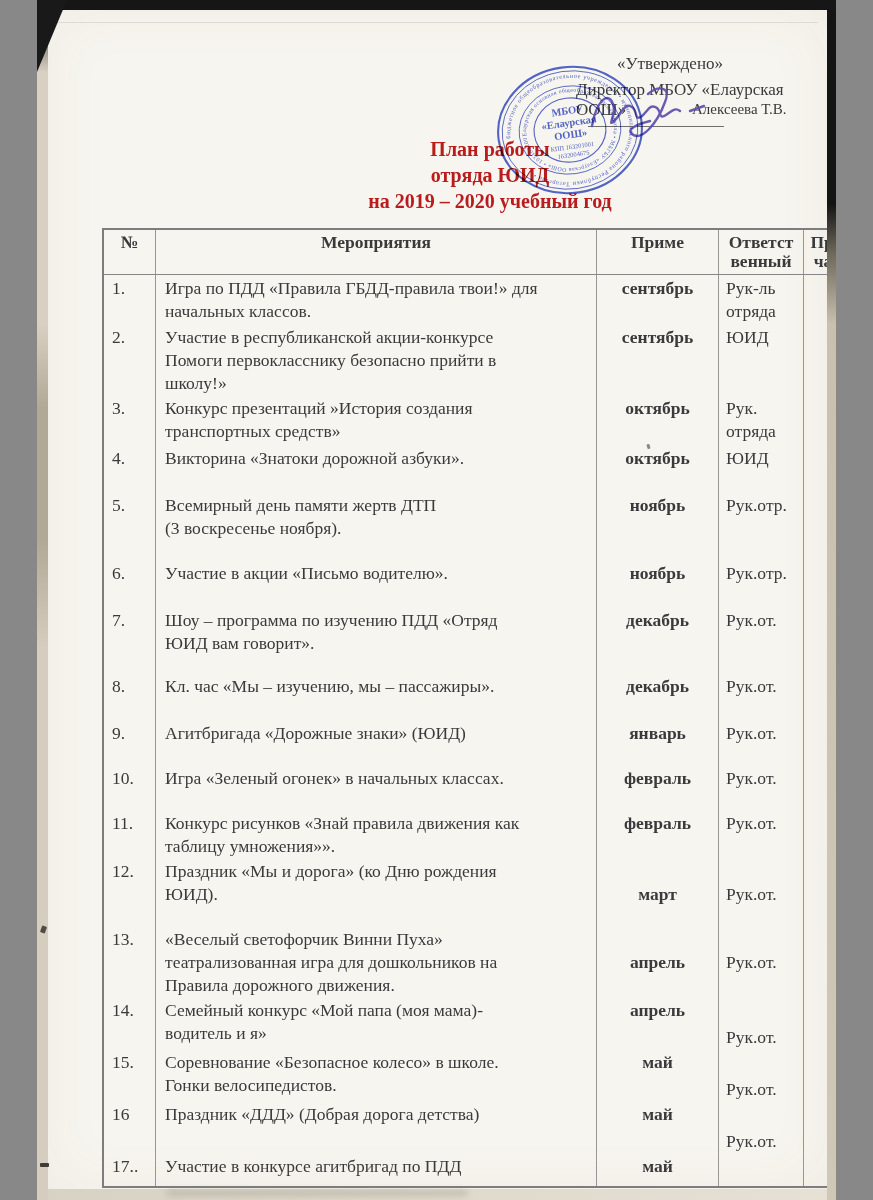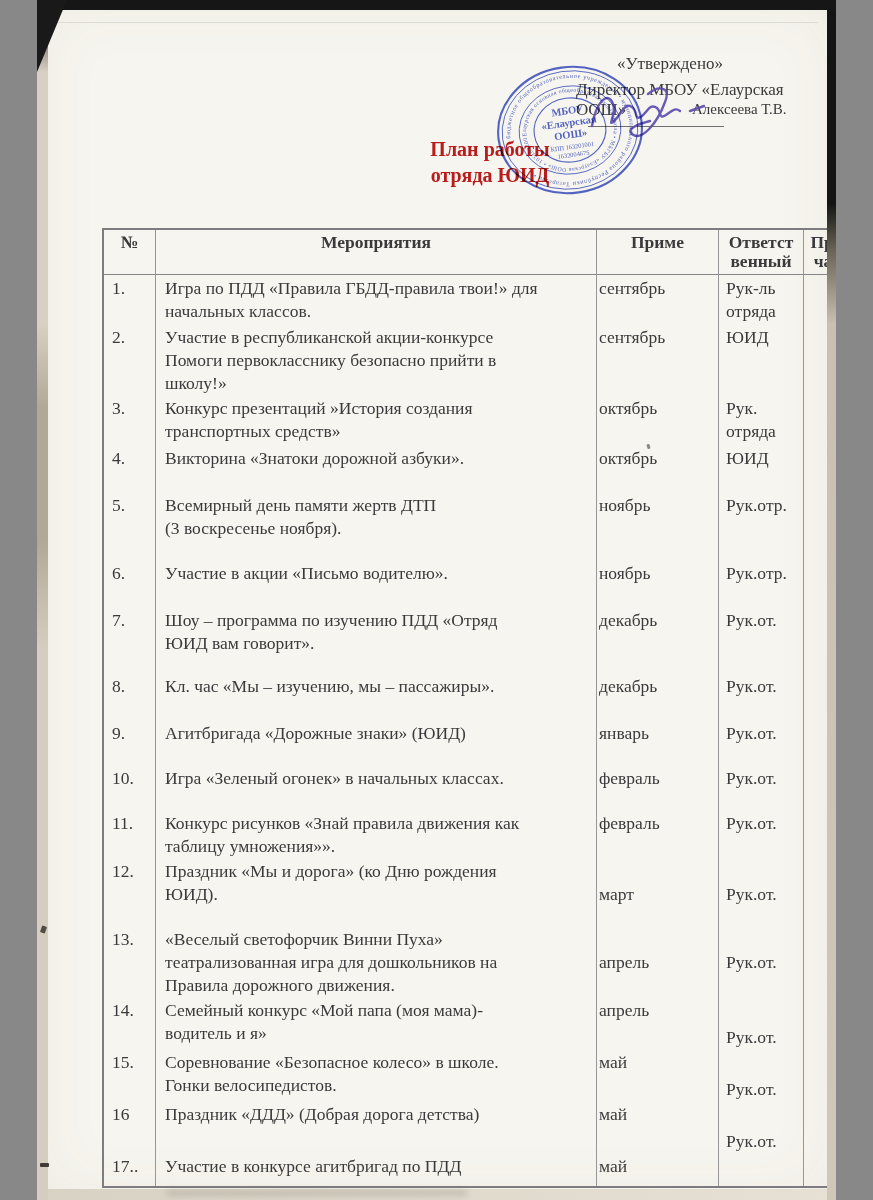--- a/index.html
+++ b/index.html
@@ -51,21 +51,21 @@
     position:absolute; left:65px; top:228px; width:772px; z-index:2;
     display:grid;
     grid-template-columns:52px 441px 122px 85px 66px;
     border:2px solid #7d7d80;
     font-size:17.5px; line-height:23px;
   }
   .trow, .thead { display:contents; }
   .cell { border-right:1.3px solid #97979a; padding:2px 4px 0 8px; }
   .c5   { border-right:none; }
   .c2   { white-space:pre-line; padding-left:9px; }
-  .c3   { text-align:left; padding-left:2px; padding-right:2px; }
+  .c3   { text-align:center; padding-left:2px; padding-right:2px;font-weight:bold; }
   .c4   { padding-left:7px; padding-right:2px; }
   .thead .cell { border-bottom:1.7px solid #85858a; font-weight:bold; text-align:center;
                  line-height:19px; padding:3px 2px 3px; white-space:normal; min-height:39px; }
   .off1 { padding-top:25px; }  
   .off2 { padding-top:29px; }
   .r1  .c1{min-height:49px} .r2  .c1{min-height:68px} .r3  .c1{min-height:50px}
   .r4  .c1{min-height:47px} .r5  .c1{min-height:68px} .r6  .c1{min-height:47px}
   .r7  .c1{min-height:66px} .r8  .c1{min-height:47px} .r9  .c1{min-height:45px}
   .r10 .c1{min-height:45px} .r11 .c1{min-height:47px} .r12 .c1{min-height:68px}
   .r13 .c1{min-height:68px} .r14 .c1{min-height:47px} .r15 .c1{min-height:47px}
@@ -119,20 +119,21 @@
       <text class="stamp-text" x="0" y="-4" text-anchor="middle" font-size="10.5" font-weight="bold">«Елаурская</text>
       <text class="stamp-text" x="0" y="8" text-anchor="middle" font-size="10.5" font-weight="bold">ООШ»</text>
       <text class="stamp-text" x="0" y="19" text-anchor="middle" font-size="6.4">КПП 163201001</text>
       <text class="stamp-text" x="0" y="27" text-anchor="middle" font-size="6.4">1632004675</text>
     </g>
   </svg>
 
   <div class="abs doc-title">
     <div>План работы</div>
     <div>отряда ЮИД</div>
+    <div>на 2019 – 2020 учебный год</div>
   </div>
 
   <div class="doc-table">
     <div class="thead">
       <div class="cell c1">№</div>
       <div class="cell c2">Мероприятия</div>
       <div class="cell c3">Приме</div>
       <div class="cell c4">Ответст венный</div>
       <div class="cell c5">Приме чание</div>
     </div>

